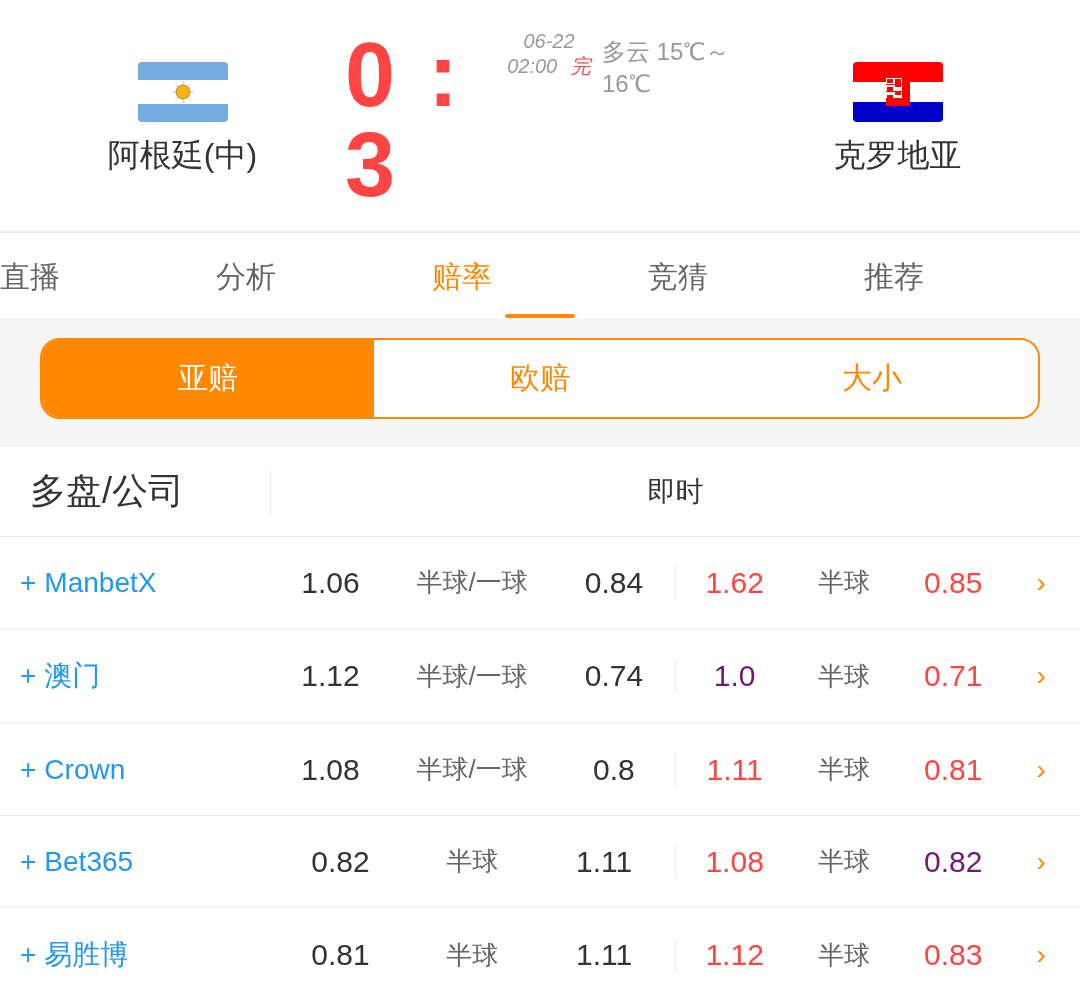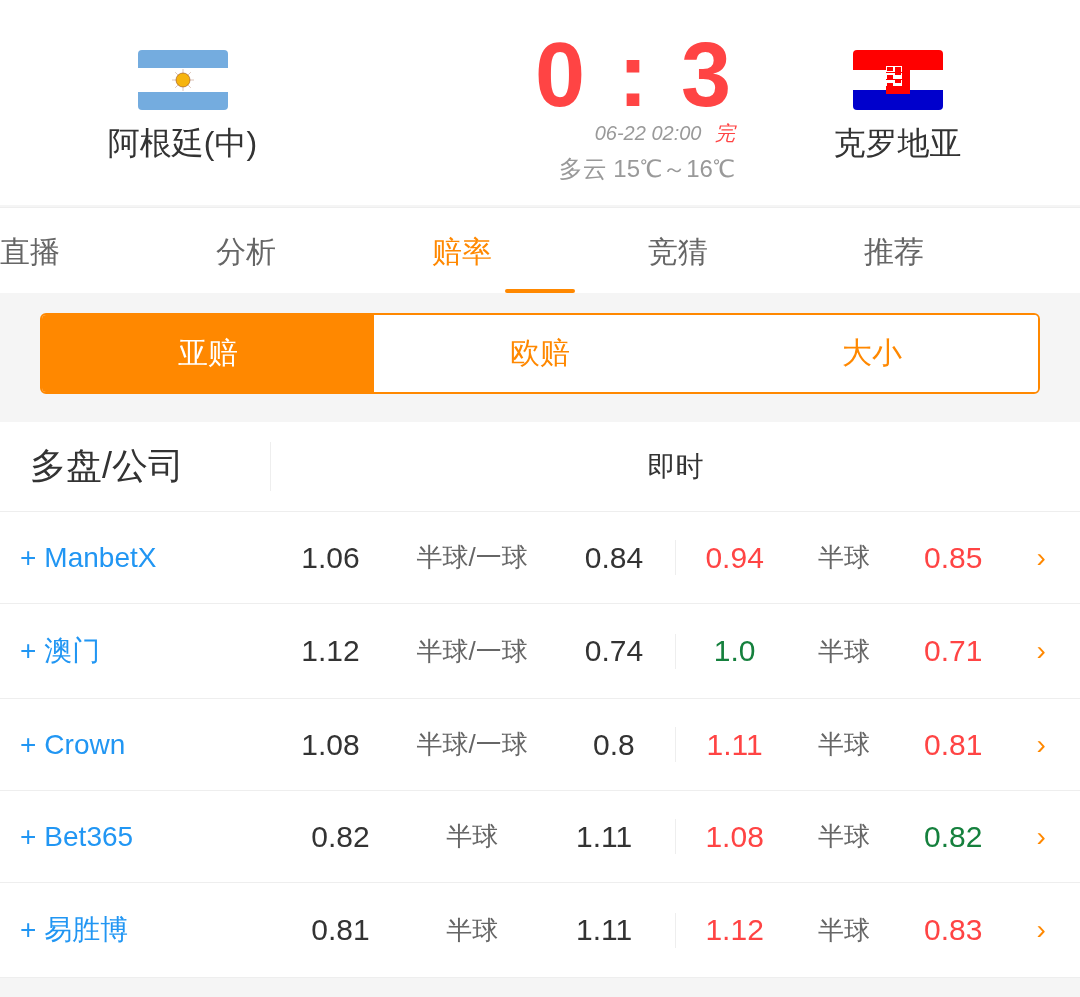--- a/index.html
+++ b/index.html
@@ -33,22 +33,22 @@
       overflow: hidden;
     }
     .team-name {
       font-size: 32px;
       color: #333;
       font-weight: 500;
       text-align: center;
     }
     .score-block {
       display: flex;
-      flex-direction: column;
-      align-items: flex-end;
+      flex-direction: row;
+      align-items: flex-start;
       flex: 1.2;
     }
     .score-display {
       font-size: 90px;
       font-weight: bold;
       color: #f44;
       line-height: 1;
       letter-spacing: 4px;
     }
     .match-info {
@@ -101,21 +101,21 @@
     
     .sub-tabs {
       background: #f5f5f5;
       padding: 20px 40px;
       display: flex;
       gap: 0;
     }
     .sub-tab-group {
       display: flex;
       border: 2px solid #f80;
-      border-radius: 6px;
+      border-radius: 20px;
       overflow: hidden;
       flex: 1;
     }
     .sub-tab {
       flex: 1;
       text-align: center;
       padding: 18px 0;
       font-size: 30px;
       cursor: pointer;
       color: #f80;
@@ -187,21 +187,21 @@
     .odds-section.right {
       border-left: 1px solid #eee;
     }
     .odds-val {
       font-size: 30px;
       color: #333;
       min-width: 70px;
       text-align: center;
     }
     .odds-val.red { color: #f44; }
-    .odds-val.green { color: #15803d; }
+    .odds-val.green { color: #701a75; }
     .odds-handicap {
       font-size: 26px;
       color: #666;
     }
     .arrow-icon {
       color: #f80;
       font-size: 28px;
       padding-right: 10px;
     }
   </style>
@@ -308,21 +308,21 @@
     <div class="company-cell">
       <span class="plus-icon">+</span>
       <span>ManbetX</span>
     </div>
     <div class="odds-section">
       <span class="odds-val">1.06</span>
       <span class="odds-handicap">半球/一球</span>
       <span class="odds-val">0.84</span>
     </div>
     <div class="odds-section right">
-      <span class="odds-val red">0.94</span>
+      <span class="odds-val red">1.62</span>
       <span class="odds-handicap">半球</span>
       <span class="odds-val red">0.85</span>
       <span class="arrow-icon">›</span>
     </div>
   </div>
       <div class="odds-row">
     <div class="company-cell">
       <span class="plus-icon">+</span>
       <span>澳门</span>
     </div>

